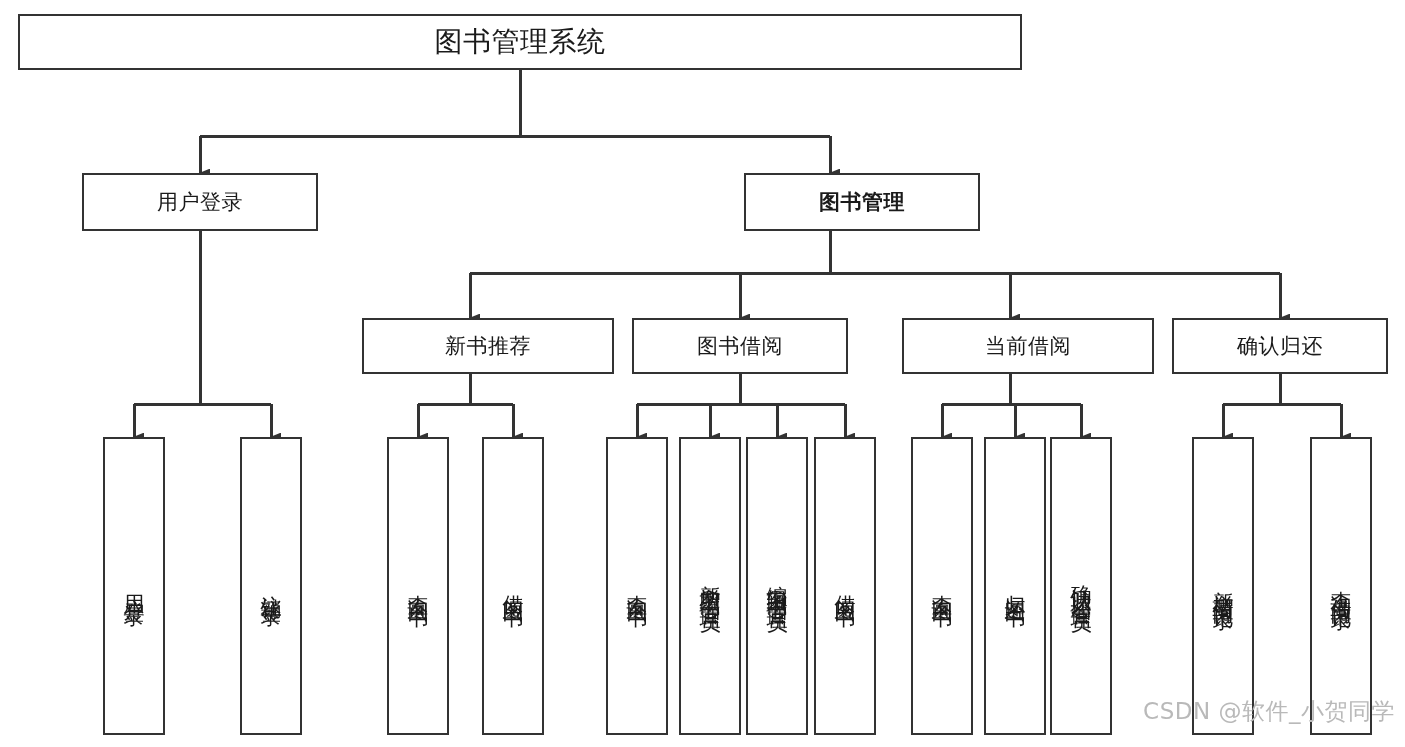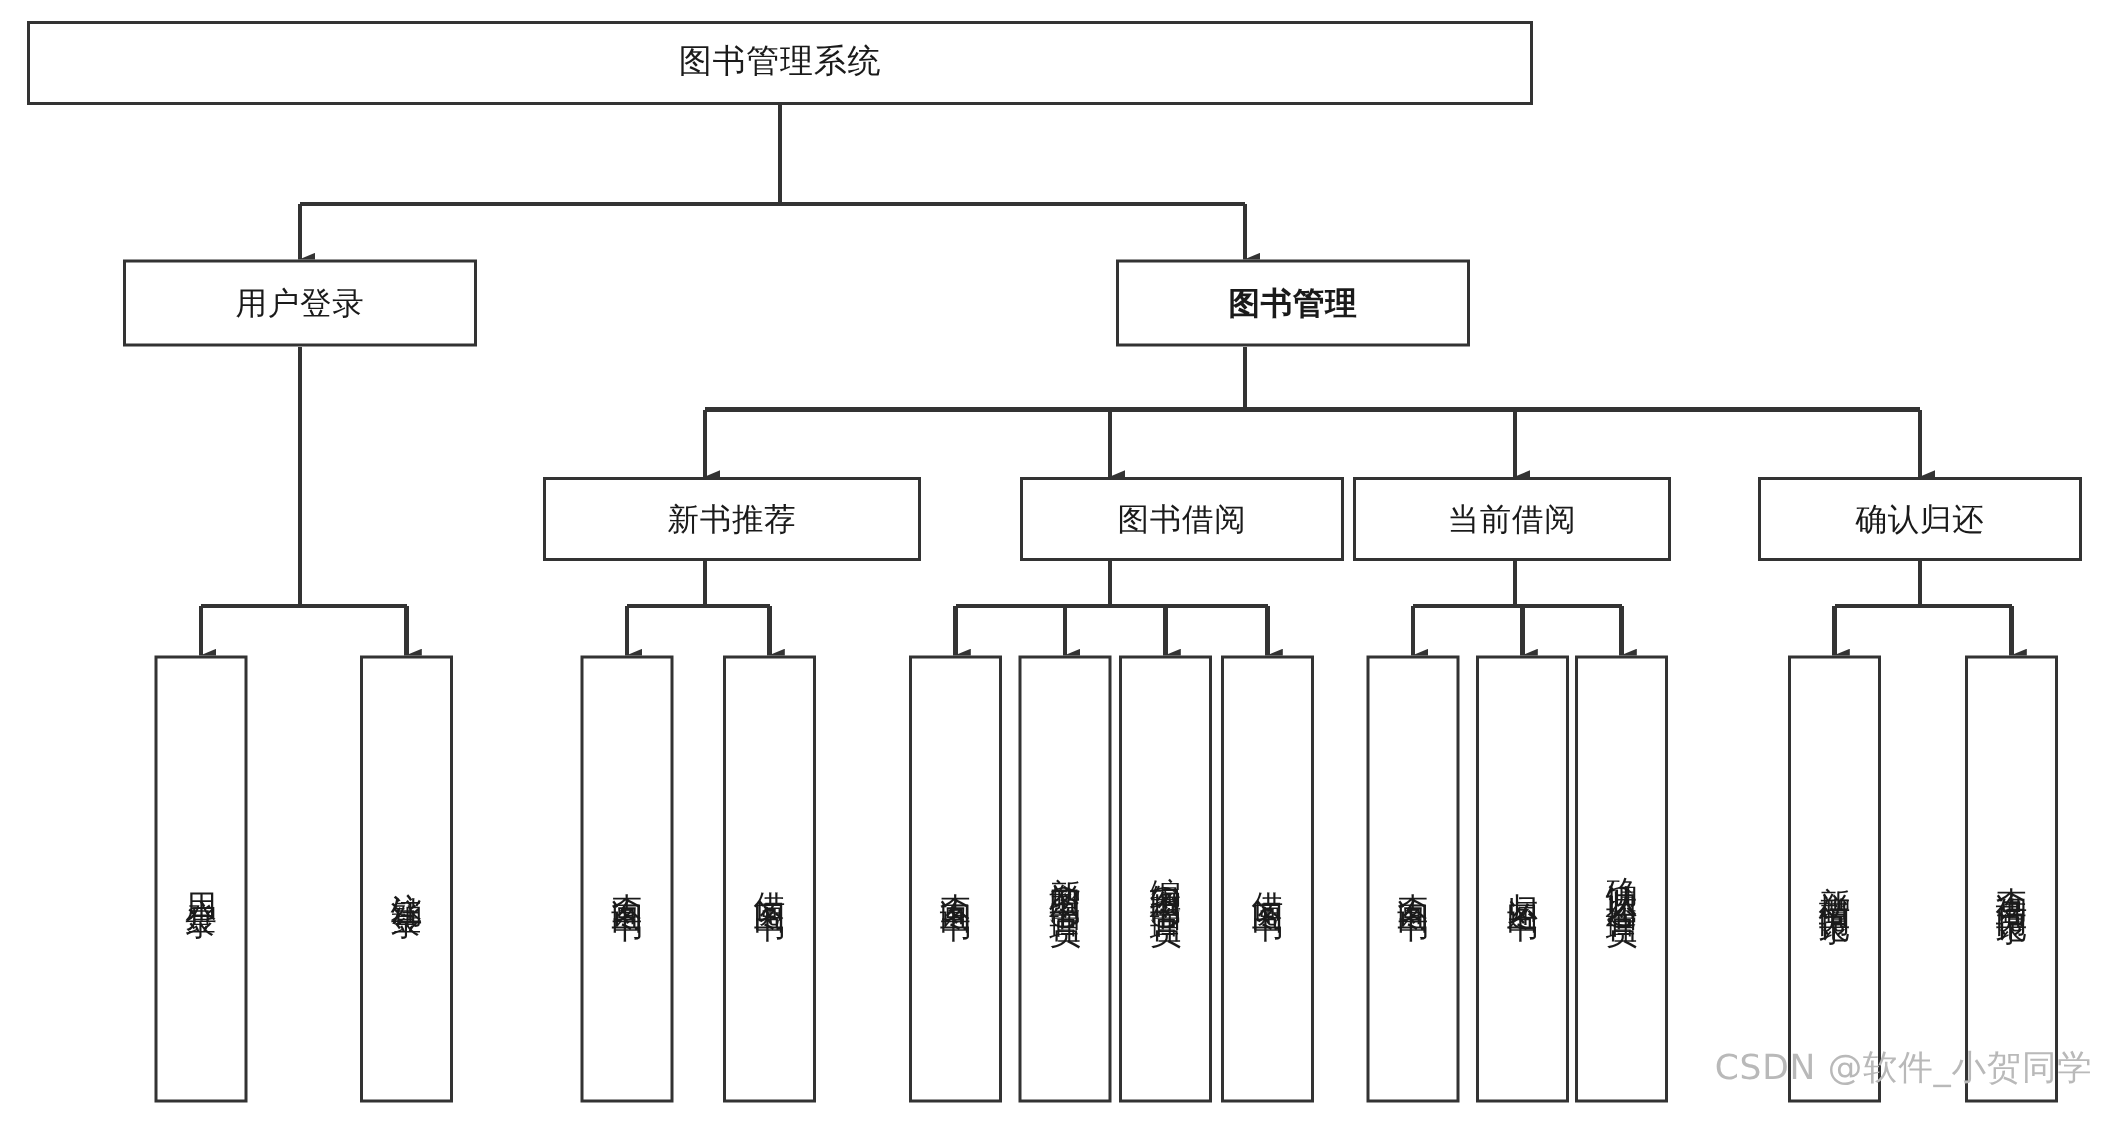--- a/index.html
+++ b/index.html
@@ -50,21 +50,21 @@
     justify-content: center;
   }
   .node.vertical .node-label {
     writing-mode: vertical-rl;
     text-orientation: upright;
     font-size: 21px;
     letter-spacing: 4px;
     line-height: 1.05;
   }
   .node.root .node-label {
-    font-size: 22px;
+    font-size: 28px;
   }
   #watermark {
     position: absolute;
     right: 10px;
     bottom: 20px;
     font-size: 23px;
     color: #b9b9b9;
     z-index: 5;
     white-space: pre;
     letter-spacing: 0.5px;
@@ -124,24 +124,24 @@
       </div>
       <div class="node horizontal" style="left: 82px; top: 173px; width: 236px; height: 58px;">
         <span class="node-label">用户登录</span>
       </div>
       <div class="node horizontal" style="left: 744px; top: 173px; width: 236px; height: 58px; font-weight: bold;">
         <span class="node-label">图书管理</span>
       </div>
       <div class="node horizontal" style="left: 362px; top: 318px; width: 252px; height: 56px;">
         <span class="node-label">新书推荐</span>
       </div>
-      <div class="node horizontal" style="left: 632px; top: 318px; width: 216px; height: 56px; margin-left: 48px;">
+      <div class="node horizontal" style="left: 632px; top: 318px; width: 216px; height: 56px;">
         <span class="node-label">图书借阅</span>
       </div>
-      <div class="node horizontal" style="left: 902px; top: 318px; width: 212px; height: 56px;">
+      <div class="node horizontal" style="left: 902px; top: 318px; width: 252px; height: 56px;">
         <span class="node-label">当前借阅</span>
       </div>
       <div class="node horizontal" style="left: 1172px; top: 318px; width: 216px; height: 56px;">
         <span class="node-label">确认归还</span>
       </div>
       <div class="node vertical" style="left: 103px; top: 437px; width: 62px; height: 298px;">
         <span class="node-label">用户登录</span>
       </div>
       <div class="node vertical" style="left: 240px; top: 437px; width: 62px; height: 298px;">
         <span class="node-label">注销登录</span>

